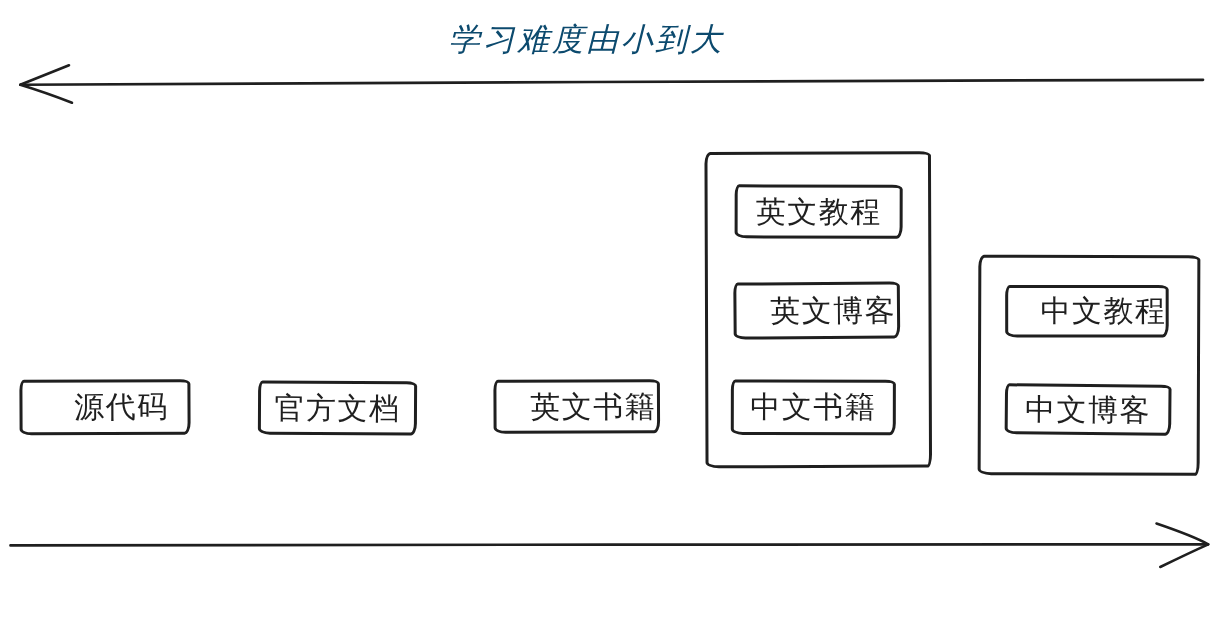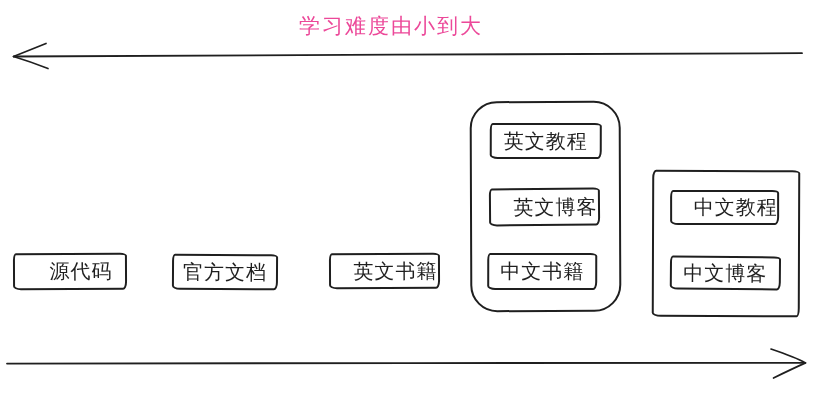--- a/index.html
+++ b/index.html
@@ -12,23 +12,24 @@
     position: relative;
     width: 813px;
     height: 414px;
     background: #ffffff;
     overflow: hidden;
   }
   .axis-label {
     position: absolute;
     font-size: 21px;
     letter-spacing: 2px;
-    color: #ec4899;
+    color: #0c4a6e;
     white-space: nowrap;
     text-align: center;
+    font-style: italic;
   }
   .axis-label.top { left: 290px; top: 12px; width: 202px; }
   .axis-label.bottom { left: 300px; top: 379px; width: 170px; letter-spacing: 1px; }
   .arrow-svg {
     position: absolute;
     left: 0; top: 0;
     width: 813px; height: 414px;
     pointer-events: none;
   }
   .sketch-box {
@@ -50,21 +51,21 @@
     border: 2px solid #1f1f1f;
     background: #ffffff;
     border-radius: 4px 8px 3px 9px / 8px 3px 9px 4px;
   }
   .group-box .sketch-box { position: absolute; }
   
   .box-source   { left: 13px;  top: 253px; width: 114px; height: 37px; justify-content: center; }
   .box-official { left: 172px; top: 254px; width: 106px; height: 36px; }
   .box-enbook   { left: 329px; top: 253px; width: 111px; height: 36px; }
   
-  .group-1 { left: 470px; top: 101px; width: 151px; height: 211px; transform: rotate(-0.2deg); border-radius: 27px; }
+  .group-1 { left: 470px; top: 101px; width: 151px; height: 211px; transform: rotate(-0.2deg); }
   .group-1 .box-entutorial { left: 18px; top: 20px;  width: 112px; height: 36px; }
   .group-1 .box-enblog     { left: 17px; top: 85px;  width: 111px; height: 38px; }
   .group-1 .box-cnbook     { left: 15px; top: 150px; width: 110px; height: 37px; }
   
   .group-2 { left: 652px; top: 170px; width: 148px; height: 147px; transform: rotate(0.2deg); }
   .group-2 .box-cntutorial { left: 16px; top: 18px; width: 109px; height: 35px; }
   .group-2 .box-cnblog     { left: 16px; top: 84px; width: 111px; height: 34px; }
 </style>
 </head>
 <body>

